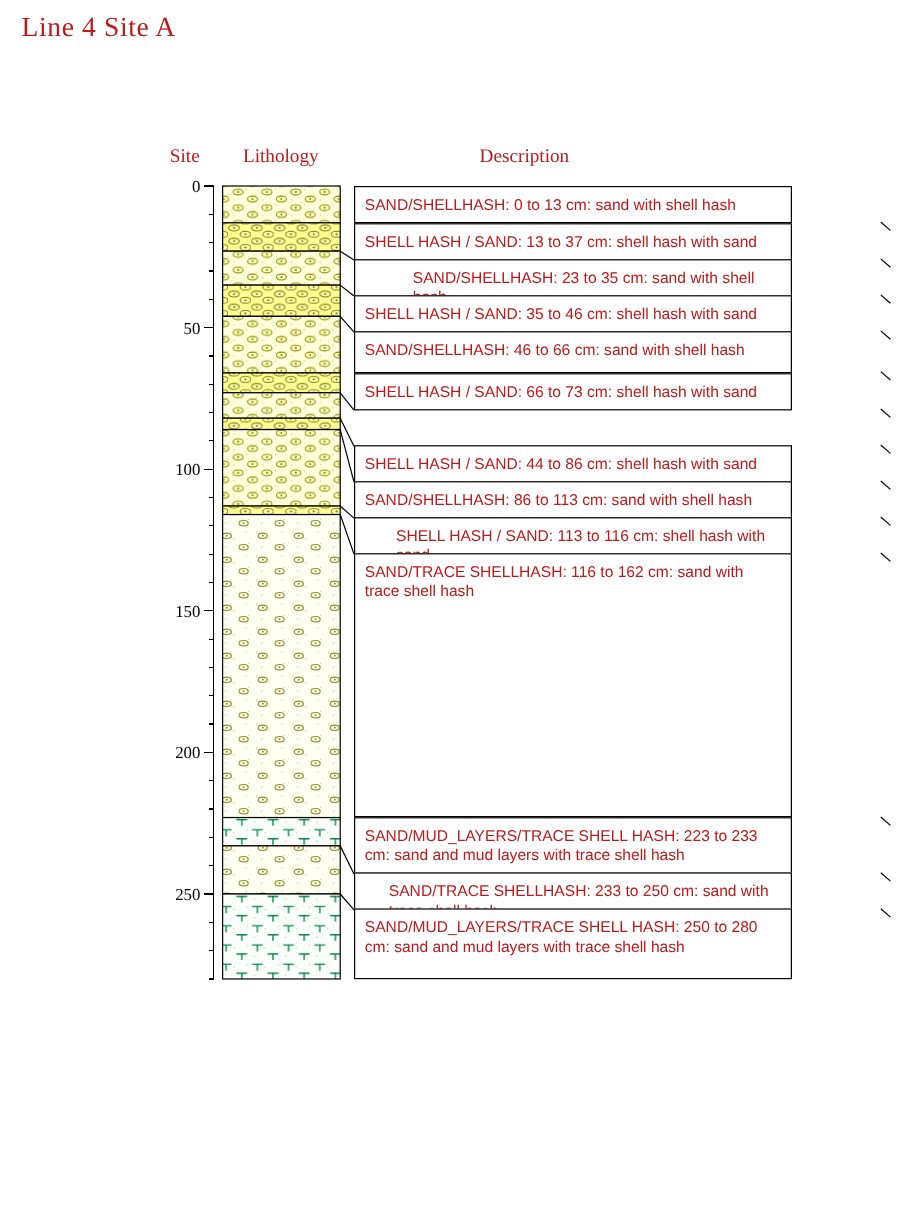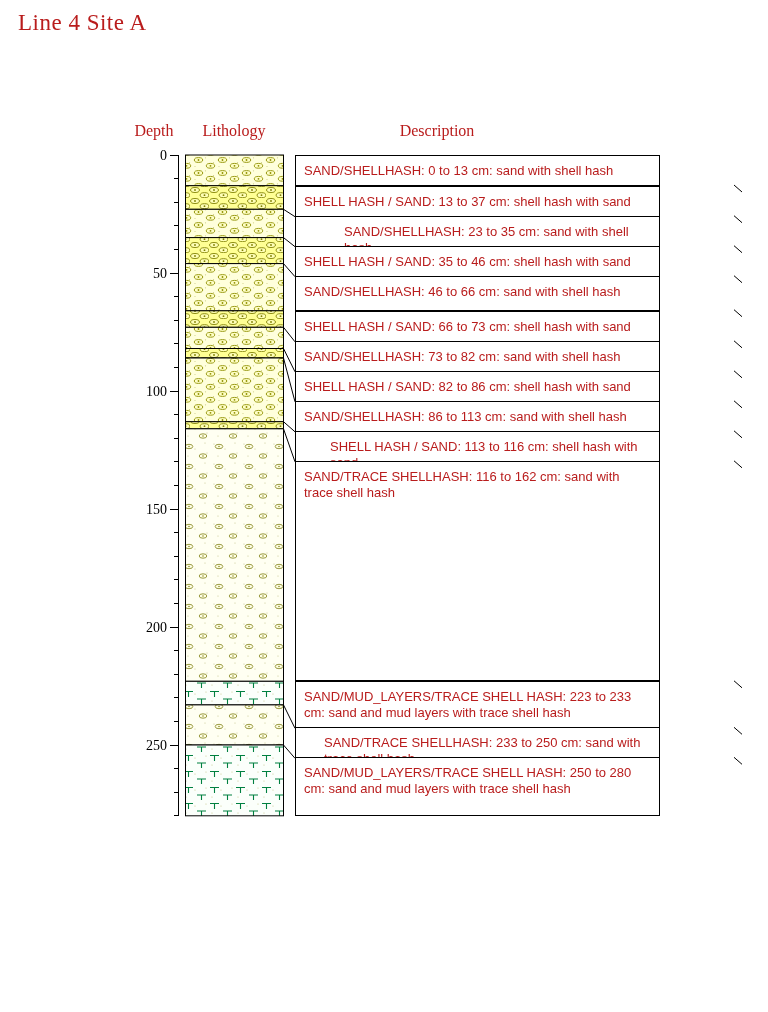--- a/index.html
+++ b/index.html
@@ -17,21 +17,21 @@
             padding:7px 8px 6px 8px;
             font-family:"Liberation Sans",sans-serif;font-size:13px;line-height:16px;}
 </style>
 </head>
 <body>
 
 <div class="page">
 
   <div class="title">Line 4 Site A</div>
 
-  <div class="colhdr hdr-depth">Depth</div>
+  <div class="colhdr hdr-depth">Site</div>
   <div class="colhdr hdr-lith">Lithology</div>
   <div class="colhdr hdr-desc">Description</div>
 
   <svg class="logsvg" id="logsvg" width="768" height="1012" viewBox="0 0 768 1012">
     <defs>
       <pattern id="pat-sand_shellhash" width="24" height="13" patternUnits="userSpaceOnUse">
         <rect width="24" height="13" fill="#FFFFDC"></rect>
         <circle cx="3" cy="10.5" r="0.6" fill="#CFCF8A"></circle>
         <circle cx="13.5" cy="1.8" r="0.6" fill="#CFCF8A"></circle>
         <circle cx="21.5" cy="6.5" r="0.6" fill="#CFCF8A"></circle>
@@ -145,22 +145,21 @@
       <line x1="283.5" y1="745.0" x2="295" y2="758.3" stroke="#000000" stroke-width="1"></line>
     </svg>
 
   <div class="desc-panel" id="desc-panel">
       <div class="desc-box" style="top: 155px; min-height: 30.7px;"><span>SAND/SHELLHASH: 0 to 13 cm: sand with shell hash</span></div>
       <div class="desc-box" style="top: 185.7px; min-height: 23.6px;"><span>SHELL HASH / SAND: 13 to 37 cm: shell hash with sand</span></div>
       <div class="desc-box" style="top: 215.7px; min-height: 21.9px; padding-left: 48px;"><span>SAND/SHELLHASH:  23 to 35 cm: sand with shell hash</span></div>
       <div class="desc-box" style="top: 245.7px; min-height: 17.9px;"><span>SHELL HASH / SAND: 35 to 46 cm: shell hash with sand</span></div>
       <div class="desc-box" style="top: 275.7px; min-height: 35.1px;"><span>SAND/SHELLHASH: 46 to 66 cm: sand with shell hash</span></div>
       <div class="desc-box" style="top: 310.8px; min-height: 16.5px;"><span>SHELL HASH / SAND: 66 to 73 cm: shell hash with sand</span></div>
-      <div class="desc-box" style="top: 340.8px; min-height: 7.8px;"><span>SAND/SHELLHASH: 73 to 82 cm: sand with shell hash</span></div>
-      <div class="desc-box" style="top: 370.8px; min-height: 0px;"><span>SHELL HASH / SAND: 82 to 86 cm: shell hash with sand</span></div>
+      <div class="desc-box" style="top: 370.8px; min-height: 0px;"><span>SHELL HASH / SAND: 44 to 86 cm: shell hash with sand</span></div>
       <div class="desc-box" style="top: 400.8px; min-height: 20.9px;"><span>SAND/SHELLHASH: 86 to 113 cm: sand with shell hash</span></div>
       <div class="desc-box" style="top: 430.8px; min-height: 0px; padding-left: 34px;"><span>SHELL HASH / SAND: 113 to 116 cm: shell hash with sand</span></div>
       <div class="desc-box" style="top: 460.8px; min-height: 220.5px;"><span>SAND/TRACE SHELLHASH: 116 to 162 cm: sand with trace shell hash</span></div>
       <div class="desc-box" style="top: 681.3px; min-height: 23.6px;"><span>SAND/MUD_LAYERS/TRACE SHELL HASH: 223 to 233 cm: sand and mud layers with trace shell hash</span></div>
       <div class="desc-box" style="top: 727.3px; min-height: 17.7px; padding-left: 28px;"><span>SAND/TRACE SHELLHASH: 233 to 250 cm: sand with trace shell hash</span></div>
       <div class="desc-box" style="top: 757.3px; min-height: 58.5px;"><span>SAND/MUD_LAYERS/TRACE SHELL HASH: 250 to 280 cm: sand and mud layers with trace shell hash</span></div>
     </div>
 
 </div>
 

